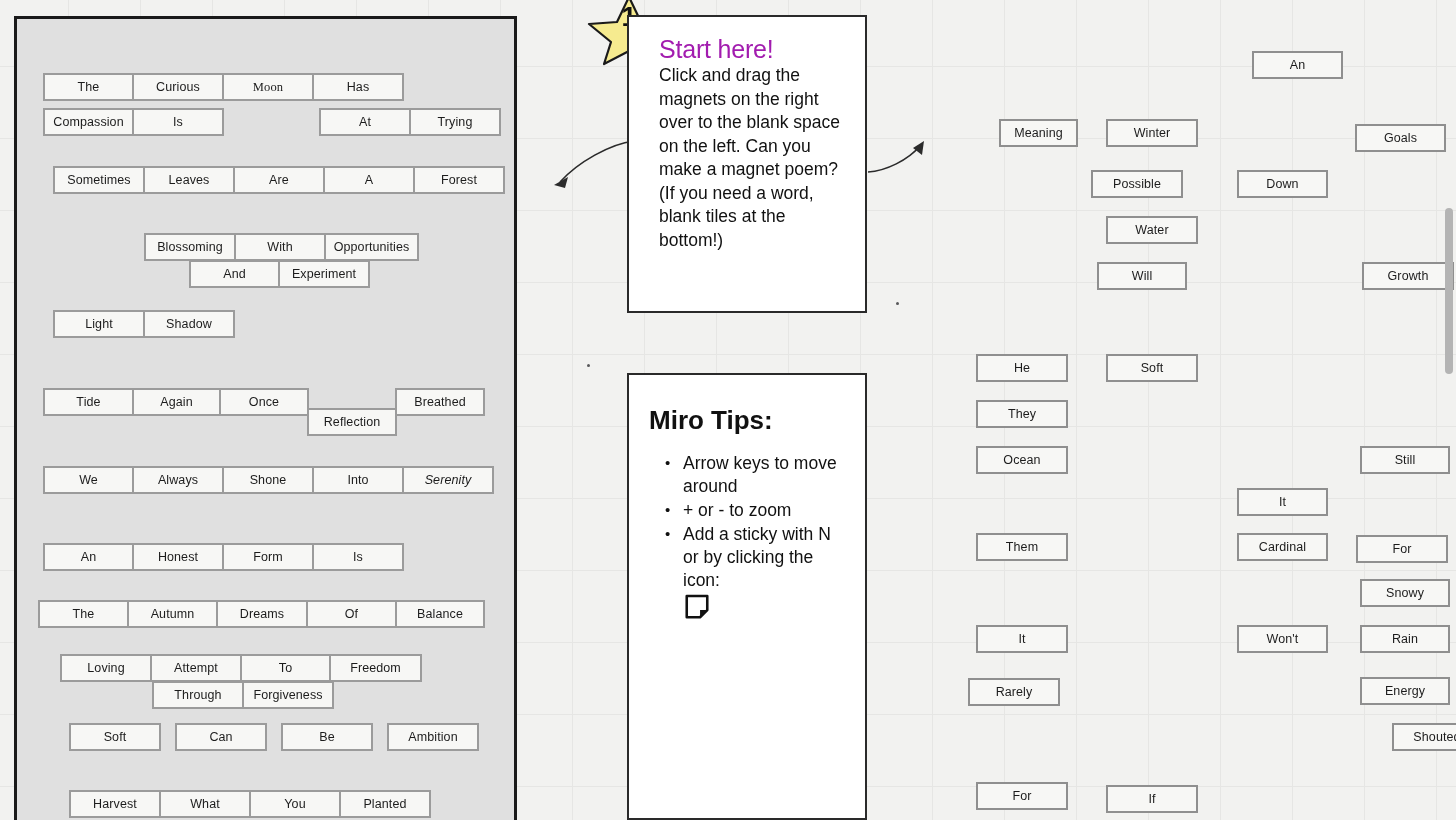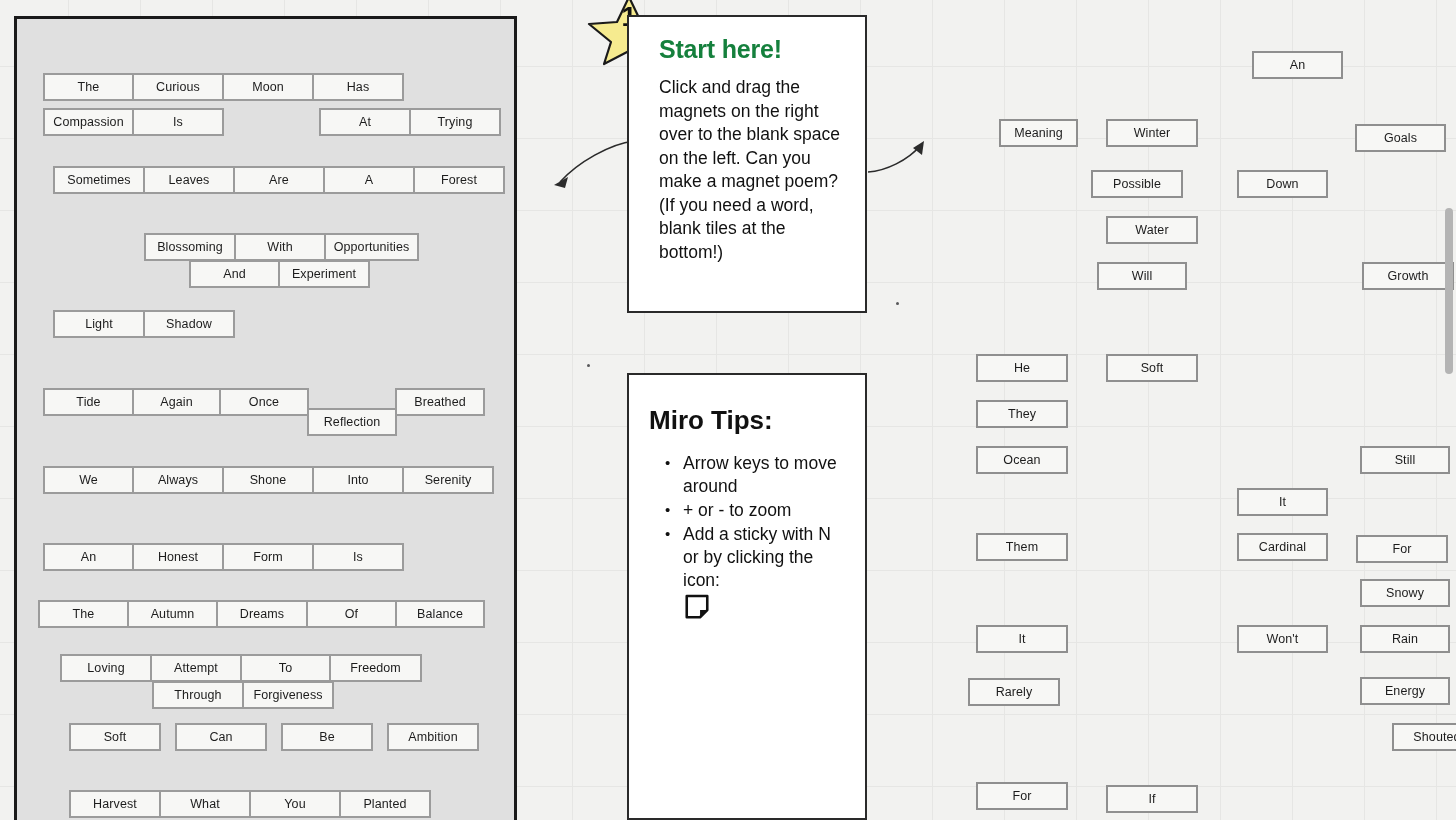--- a/index.html
+++ b/index.html
@@ -50,22 +50,22 @@
   .tile.loose { border-color: #8f8f8f; }
 
   
   .card {
     position: absolute;
     background: #ffffff;
     border: 2px solid #2a2a2a;
   }
   #start-card { left: 627px; top: 15px; width: 240px; height: 298px; padding: 18px 24px 0 30px; }
   #start-card h1 {
-    font-size: 25px; font-weight: bold; color: #15803d;
-    margin-bottom: 12px; letter-spacing: -.2px;
+    font-size: 25px; font-weight: normal; color: #a21caf;
+    margin-bottom: 0; letter-spacing: -.2px;
   }
   #start-card p {
     font-size: 17.5px; line-height: 23.5px; color: #111;
   }
 
   #tips-card { left: 627px; top: 373px; width: 240px; height: 447px; padding: 30px 22px 0 20px; }
   #tips-card h1 {
     font-size: 26px; font-weight: bold; color: #111; margin-bottom: 16px;
   }
   #tips-card ul { list-style: none; padding-left: 14px; }
@@ -116,21 +116,21 @@
 
   <div id="dots-layer">
       <div class="dot" style="left: 896px; top: 302px;"></div>
       <div class="dot" style="left: 587px; top: 364px;"></div>
     </div>
 
   <div id="poem-panel">
     <div id="poem-tiles">
         <div class="tile" style="left: 26px; top: 54px; width: 91px;">The</div>
         <div class="tile" style="left: 115px; top: 54px; width: 92px;">Curious</div>
-        <div class="tile" style="left: 205px; top: 54px; width: 92px;">Moon</div>
+        <div class="tile" style="left: 205px; top: 54px; width: 92px; font-family: Liberation Serif, serif;">Moon</div>
         <div class="tile" style="left: 295px; top: 54px; width: 92px;">Has</div>
         <div class="tile" style="left: 26px; top: 89px; width: 91px;">Compassion</div>
         <div class="tile" style="left: 115px; top: 89px; width: 92px;">Is</div>
         <div class="tile" style="left: 302px; top: 89px; width: 92px;">At</div>
         <div class="tile" style="left: 392px; top: 89px; width: 92px;">Trying</div>
         <div class="tile" style="left: 36px; top: 147px; width: 92px;">Sometimes</div>
         <div class="tile" style="left: 126px; top: 147px; width: 92px;">Leaves</div>
         <div class="tile" style="left: 216px; top: 147px; width: 92px;">Are</div>
         <div class="tile" style="left: 306px; top: 147px; width: 92px;">A</div>
         <div class="tile" style="left: 396px; top: 147px; width: 92px;">Forest</div>
@@ -143,21 +143,21 @@
         <div class="tile" style="left: 126px; top: 291px; width: 92px;">Shadow</div>
         <div class="tile" style="left: 26px; top: 369px; width: 91px;">Tide</div>
         <div class="tile" style="left: 115px; top: 369px; width: 89px;">Again</div>
         <div class="tile" style="left: 202px; top: 369px; width: 90px;">Once</div>
         <div class="tile" style="left: 290px; top: 369px; width: 90px; margin-top: 20px;">Reflection</div>
         <div class="tile" style="left: 378px; top: 369px; width: 90px;">Breathed</div>
         <div class="tile" style="left: 26px; top: 447px; width: 91px;">We</div>
         <div class="tile" style="left: 115px; top: 447px; width: 92px;">Always</div>
         <div class="tile" style="left: 205px; top: 447px; width: 92px;">Shone</div>
         <div class="tile" style="left: 295px; top: 447px; width: 92px;">Into</div>
-        <div class="tile" style="left: 385px; top: 447px; width: 92px;">Serenity</div>
+        <div class="tile" style="left: 385px; top: 447px; width: 92px; font-style: italic;">Serenity</div>
         <div class="tile" style="left: 26px; top: 524px; width: 91px;">An</div>
         <div class="tile" style="left: 115px; top: 524px; width: 92px;">Honest</div>
         <div class="tile" style="left: 205px; top: 524px; width: 92px;">Form</div>
         <div class="tile" style="left: 295px; top: 524px; width: 92px;">Is</div>
         <div class="tile" style="left: 21px; top: 581px; width: 91px;">The</div>
         <div class="tile" style="left: 110px; top: 581px; width: 91px;">Autumn</div>
         <div class="tile" style="left: 199px; top: 581px; width: 92px;">Dreams</div>
         <div class="tile" style="left: 289px; top: 581px; width: 91px;">Of</div>
         <div class="tile" style="left: 378px; top: 581px; width: 90px;">Balance</div>
         <div class="tile" style="left: 43px; top: 635px; width: 92px;">Loving</div>

